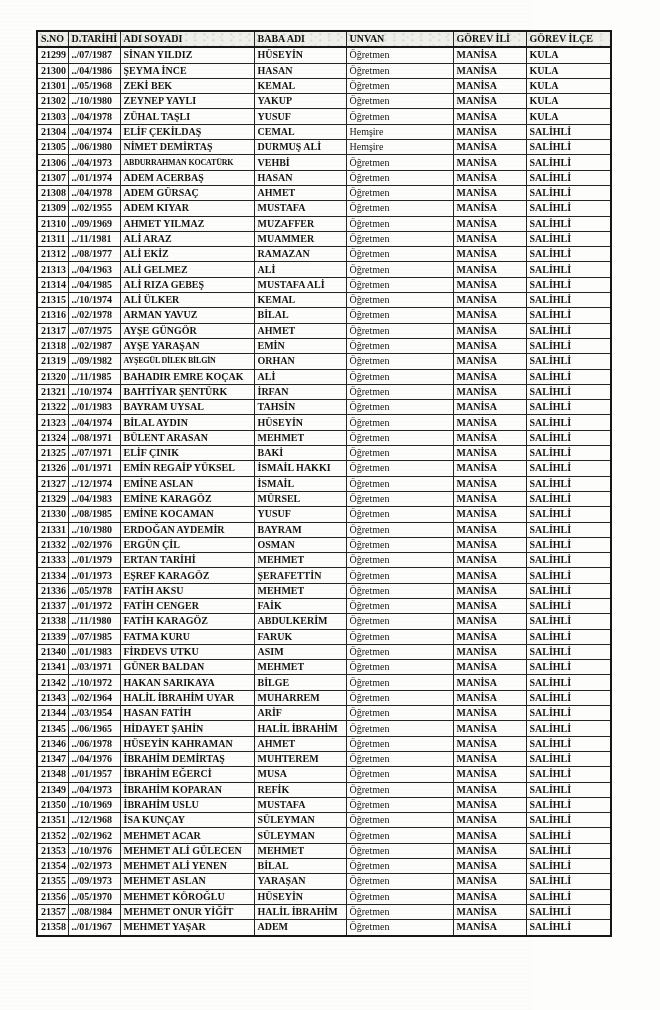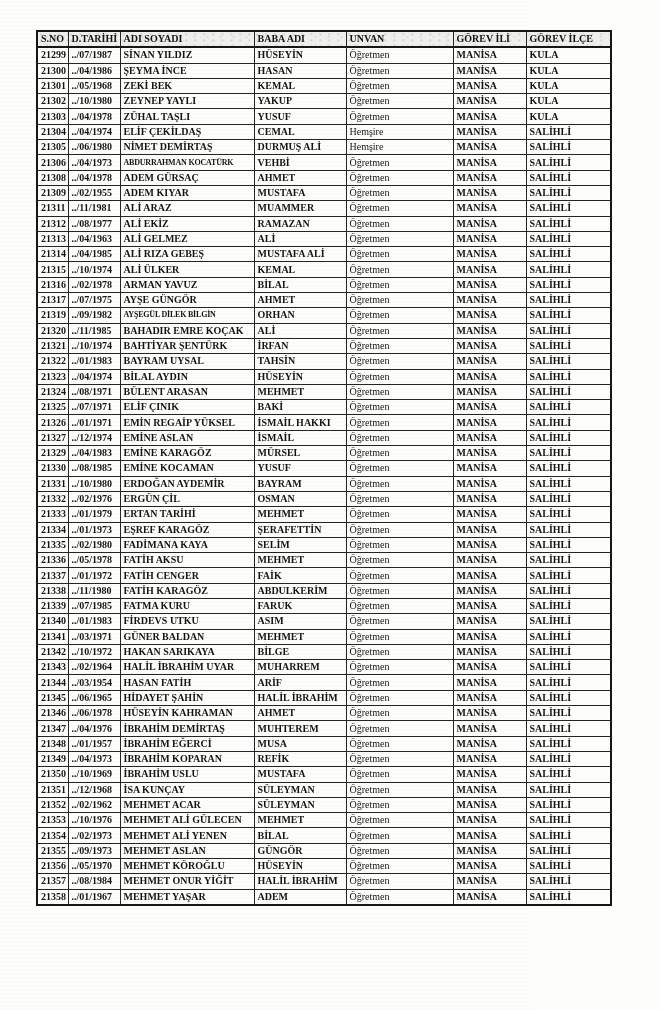--- a/index.html
+++ b/index.html
@@ -147,38 +147,56 @@
         <tr>
           <td>21306</td>
           <td>../04/1973</td>
           <td class="condensed">ABDURRAHMAN KOCATÜRK</td>
           <td>VEHBİ</td>
           <td class="title-cell">Öğretmen</td>
           <td>MANİSA</td>
           <td>SALİHLİ</td>
         </tr>
         <tr>
+          <td>21307</td>
+          <td>../01/1974</td>
+          <td>ADEM ACERBAŞ</td>
+          <td>HASAN</td>
+          <td class="title-cell">Öğretmen</td>
+          <td>MANİSA</td>
+          <td>SALİHLİ</td>
+        </tr>
+        <tr>
           <td>21308</td>
           <td>../04/1978</td>
           <td>ADEM GÜRSAÇ</td>
           <td>AHMET</td>
           <td class="title-cell">Öğretmen</td>
           <td>MANİSA</td>
           <td>SALİHLİ</td>
         </tr>
         <tr>
           <td>21309</td>
           <td>../02/1955</td>
           <td>ADEM KIYAR</td>
           <td>MUSTAFA</td>
           <td class="title-cell">Öğretmen</td>
           <td>MANİSA</td>
           <td>SALİHLİ</td>
         </tr>
         <tr>
+          <td>21310</td>
+          <td>../09/1969</td>
+          <td>AHMET YILMAZ</td>
+          <td>MUZAFFER</td>
+          <td class="title-cell">Öğretmen</td>
+          <td>MANİSA</td>
+          <td>SALİHLİ</td>
+        </tr>
+        <tr>
           <td>21311</td>
           <td>../11/1981</td>
           <td>ALİ ARAZ</td>
           <td>MUAMMER</td>
           <td class="title-cell">Öğretmen</td>
           <td>MANİSA</td>
           <td>SALİHLİ</td>
         </tr>
         <tr>
           <td>21312</td>
@@ -228,20 +246,29 @@
         <tr>
           <td>21317</td>
           <td>../07/1975</td>
           <td>AYŞE GÜNGÖR</td>
           <td>AHMET</td>
           <td class="title-cell">Öğretmen</td>
           <td>MANİSA</td>
           <td>SALİHLİ</td>
         </tr>
         <tr>
+          <td>21318</td>
+          <td>../02/1987</td>
+          <td>AYŞE YARAŞAN</td>
+          <td>EMİN</td>
+          <td class="title-cell">Öğretmen</td>
+          <td>MANİSA</td>
+          <td>SALİHLİ</td>
+        </tr>
+        <tr>
           <td>21319</td>
           <td>../09/1982</td>
           <td class="condensed">AYŞEGÜL DİLEK BİLGİN</td>
           <td>ORHAN</td>
           <td class="title-cell">Öğretmen</td>
           <td>MANİSA</td>
           <td>SALİHLİ</td>
         </tr>
         <tr>
           <td>21320</td>
@@ -363,29 +390,20 @@
         <tr>
           <td>21334</td>
           <td>../01/1973</td>
           <td>EŞREF KARAGÖZ</td>
           <td>ŞERAFETTİN</td>
           <td class="title-cell">Öğretmen</td>
           <td>MANİSA</td>
           <td>SALİHLİ</td>
         </tr>
         <tr>
-          <td>21335</td>
-          <td>../02/1980</td>
-          <td>FADİMANA KAYA</td>
-          <td>SELİM</td>
-          <td class="title-cell">Öğretmen</td>
-          <td>MANİSA</td>
-          <td>SALİHLİ</td>
-        </tr>
-        <tr>
           <td>21336</td>
           <td>../05/1978</td>
           <td>FATİH AKSU</td>
           <td>MEHMET</td>
           <td class="title-cell">Öğretmen</td>
           <td>MANİSA</td>
           <td>SALİHLİ</td>
         </tr>
         <tr>
           <td>21337</td>
@@ -546,21 +564,21 @@
           <td>MEHMET ALİ YENEN</td>
           <td>BİLAL</td>
           <td class="title-cell">Öğretmen</td>
           <td>MANİSA</td>
           <td>SALİHLİ</td>
         </tr>
         <tr>
           <td>21355</td>
           <td>../09/1973</td>
           <td>MEHMET ASLAN</td>
-          <td>GÜNGÖR</td>
+          <td>YARAŞAN</td>
           <td class="title-cell">Öğretmen</td>
           <td>MANİSA</td>
           <td>SALİHLİ</td>
         </tr>
         <tr>
           <td>21356</td>
           <td>../05/1970</td>
           <td>MEHMET KÖROĞLU</td>
           <td>HÜSEYİN</td>
           <td class="title-cell">Öğretmen</td>

